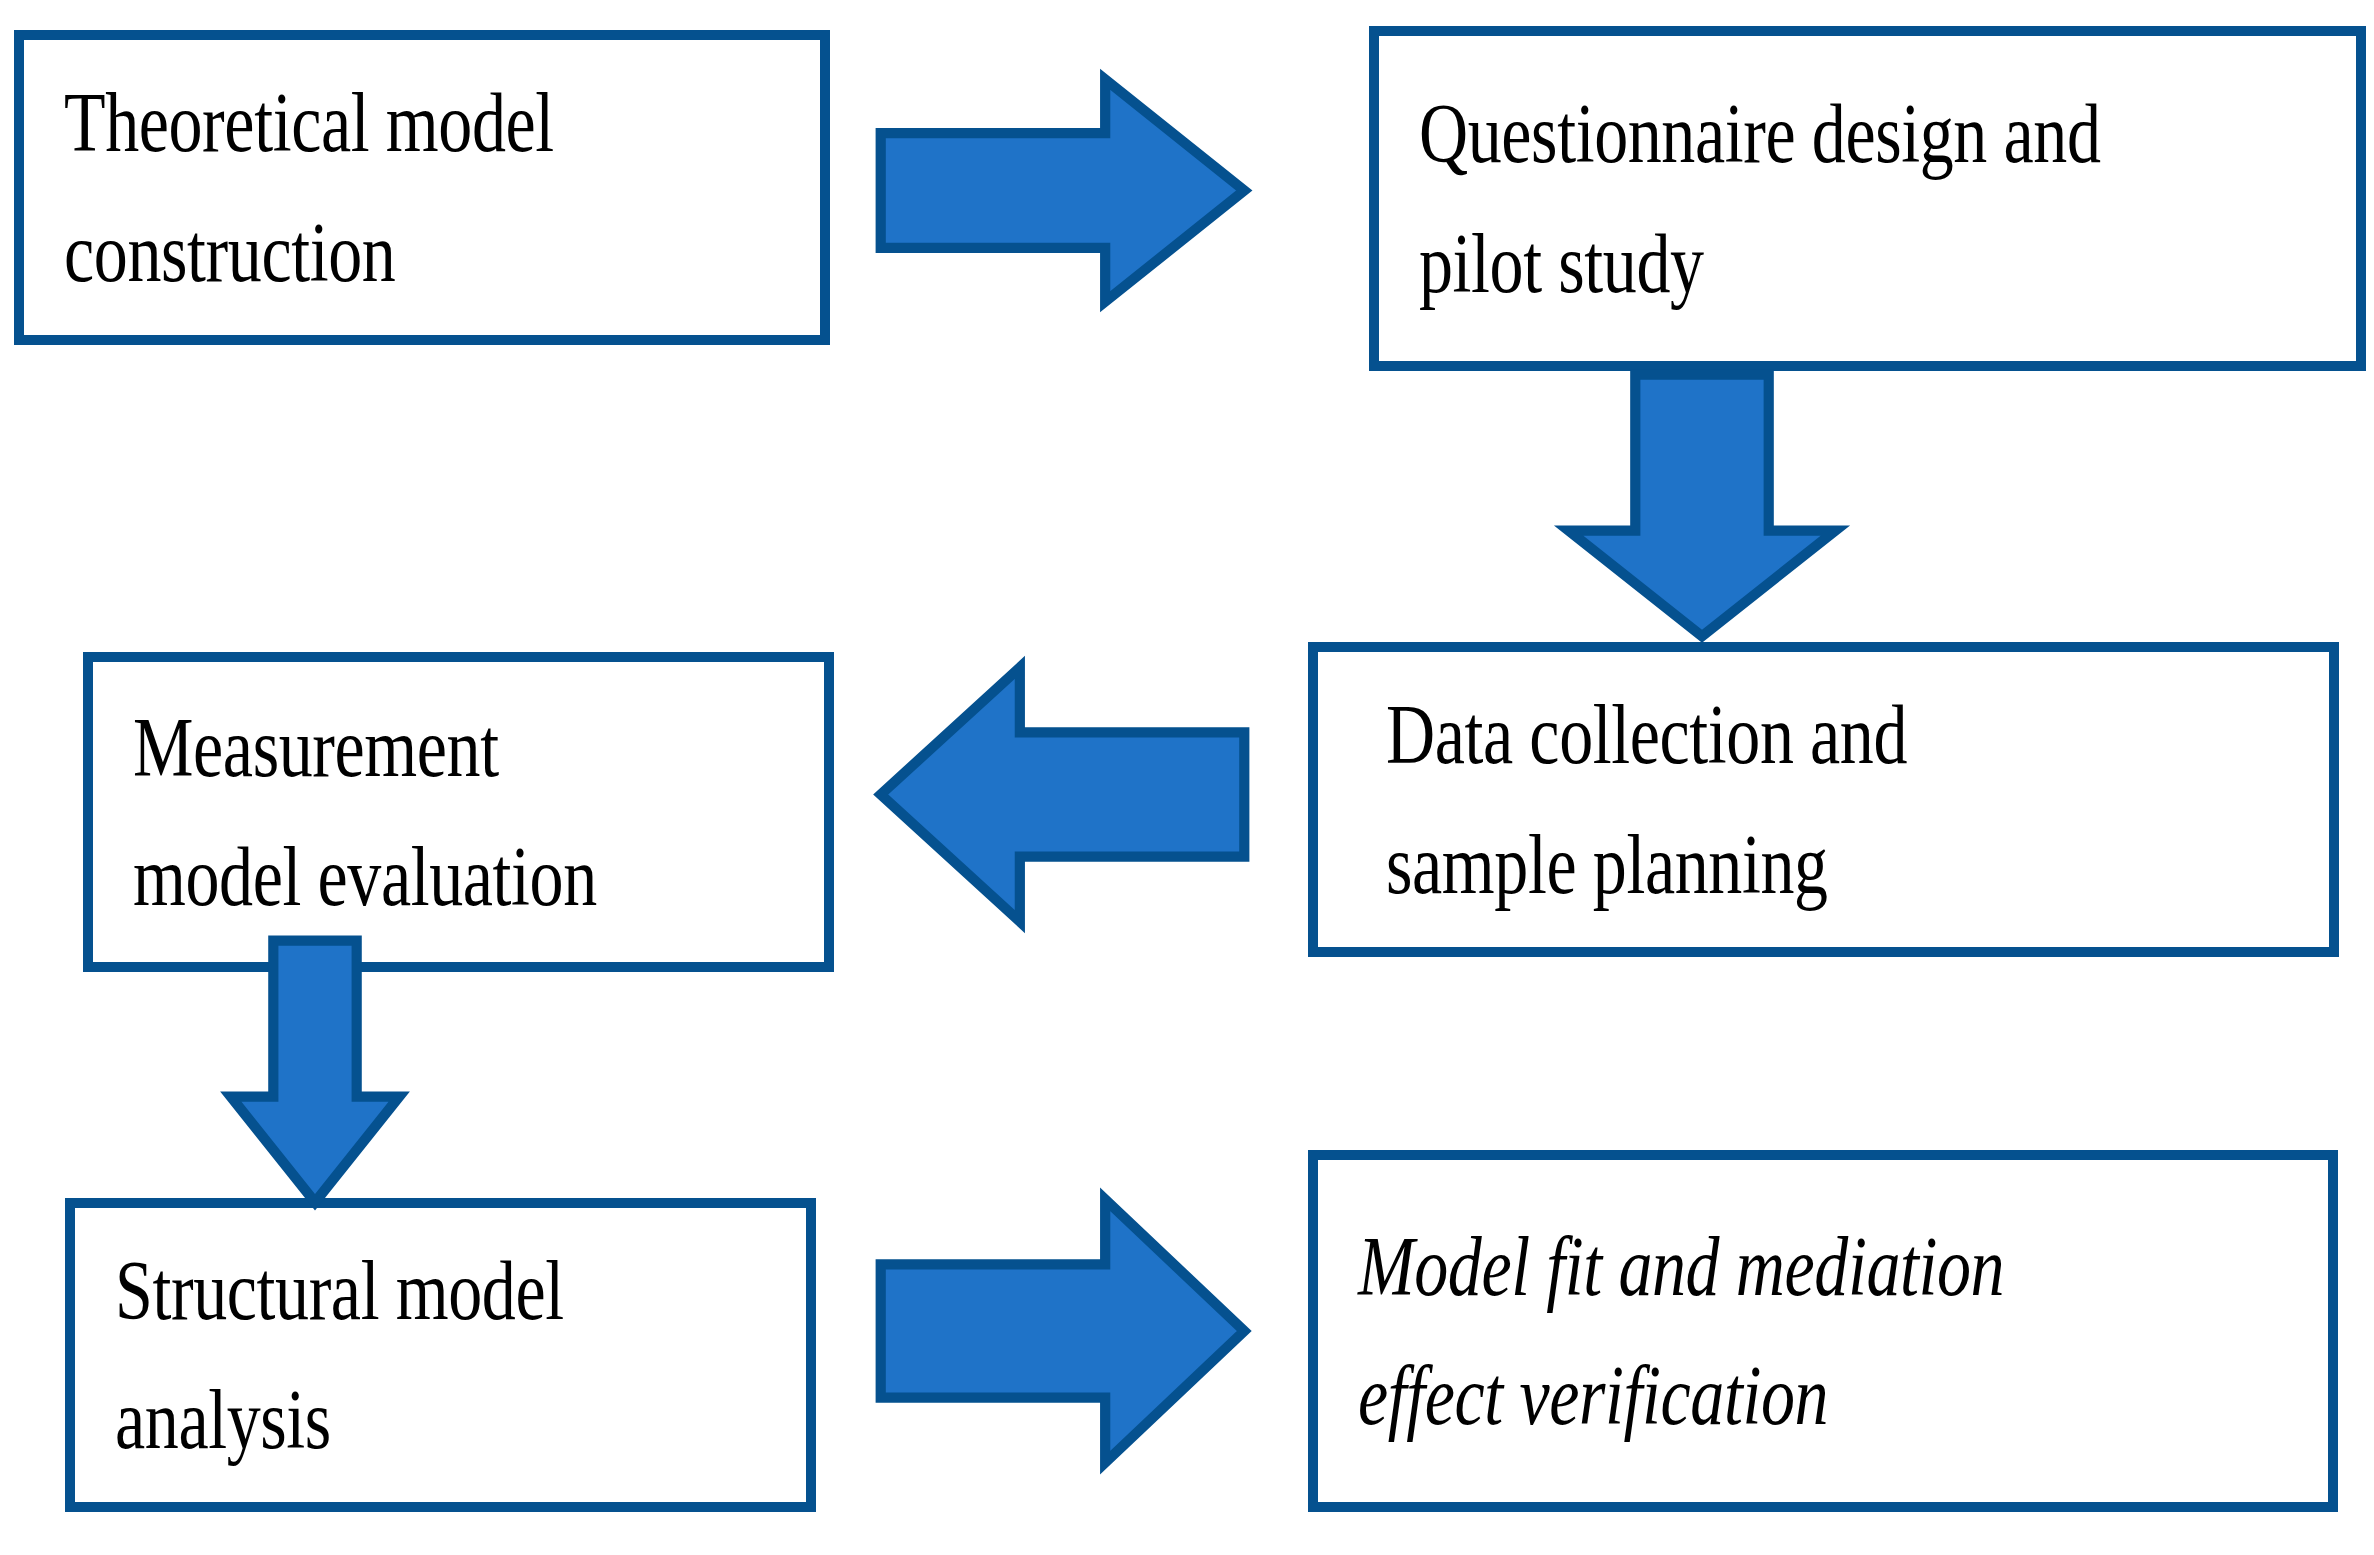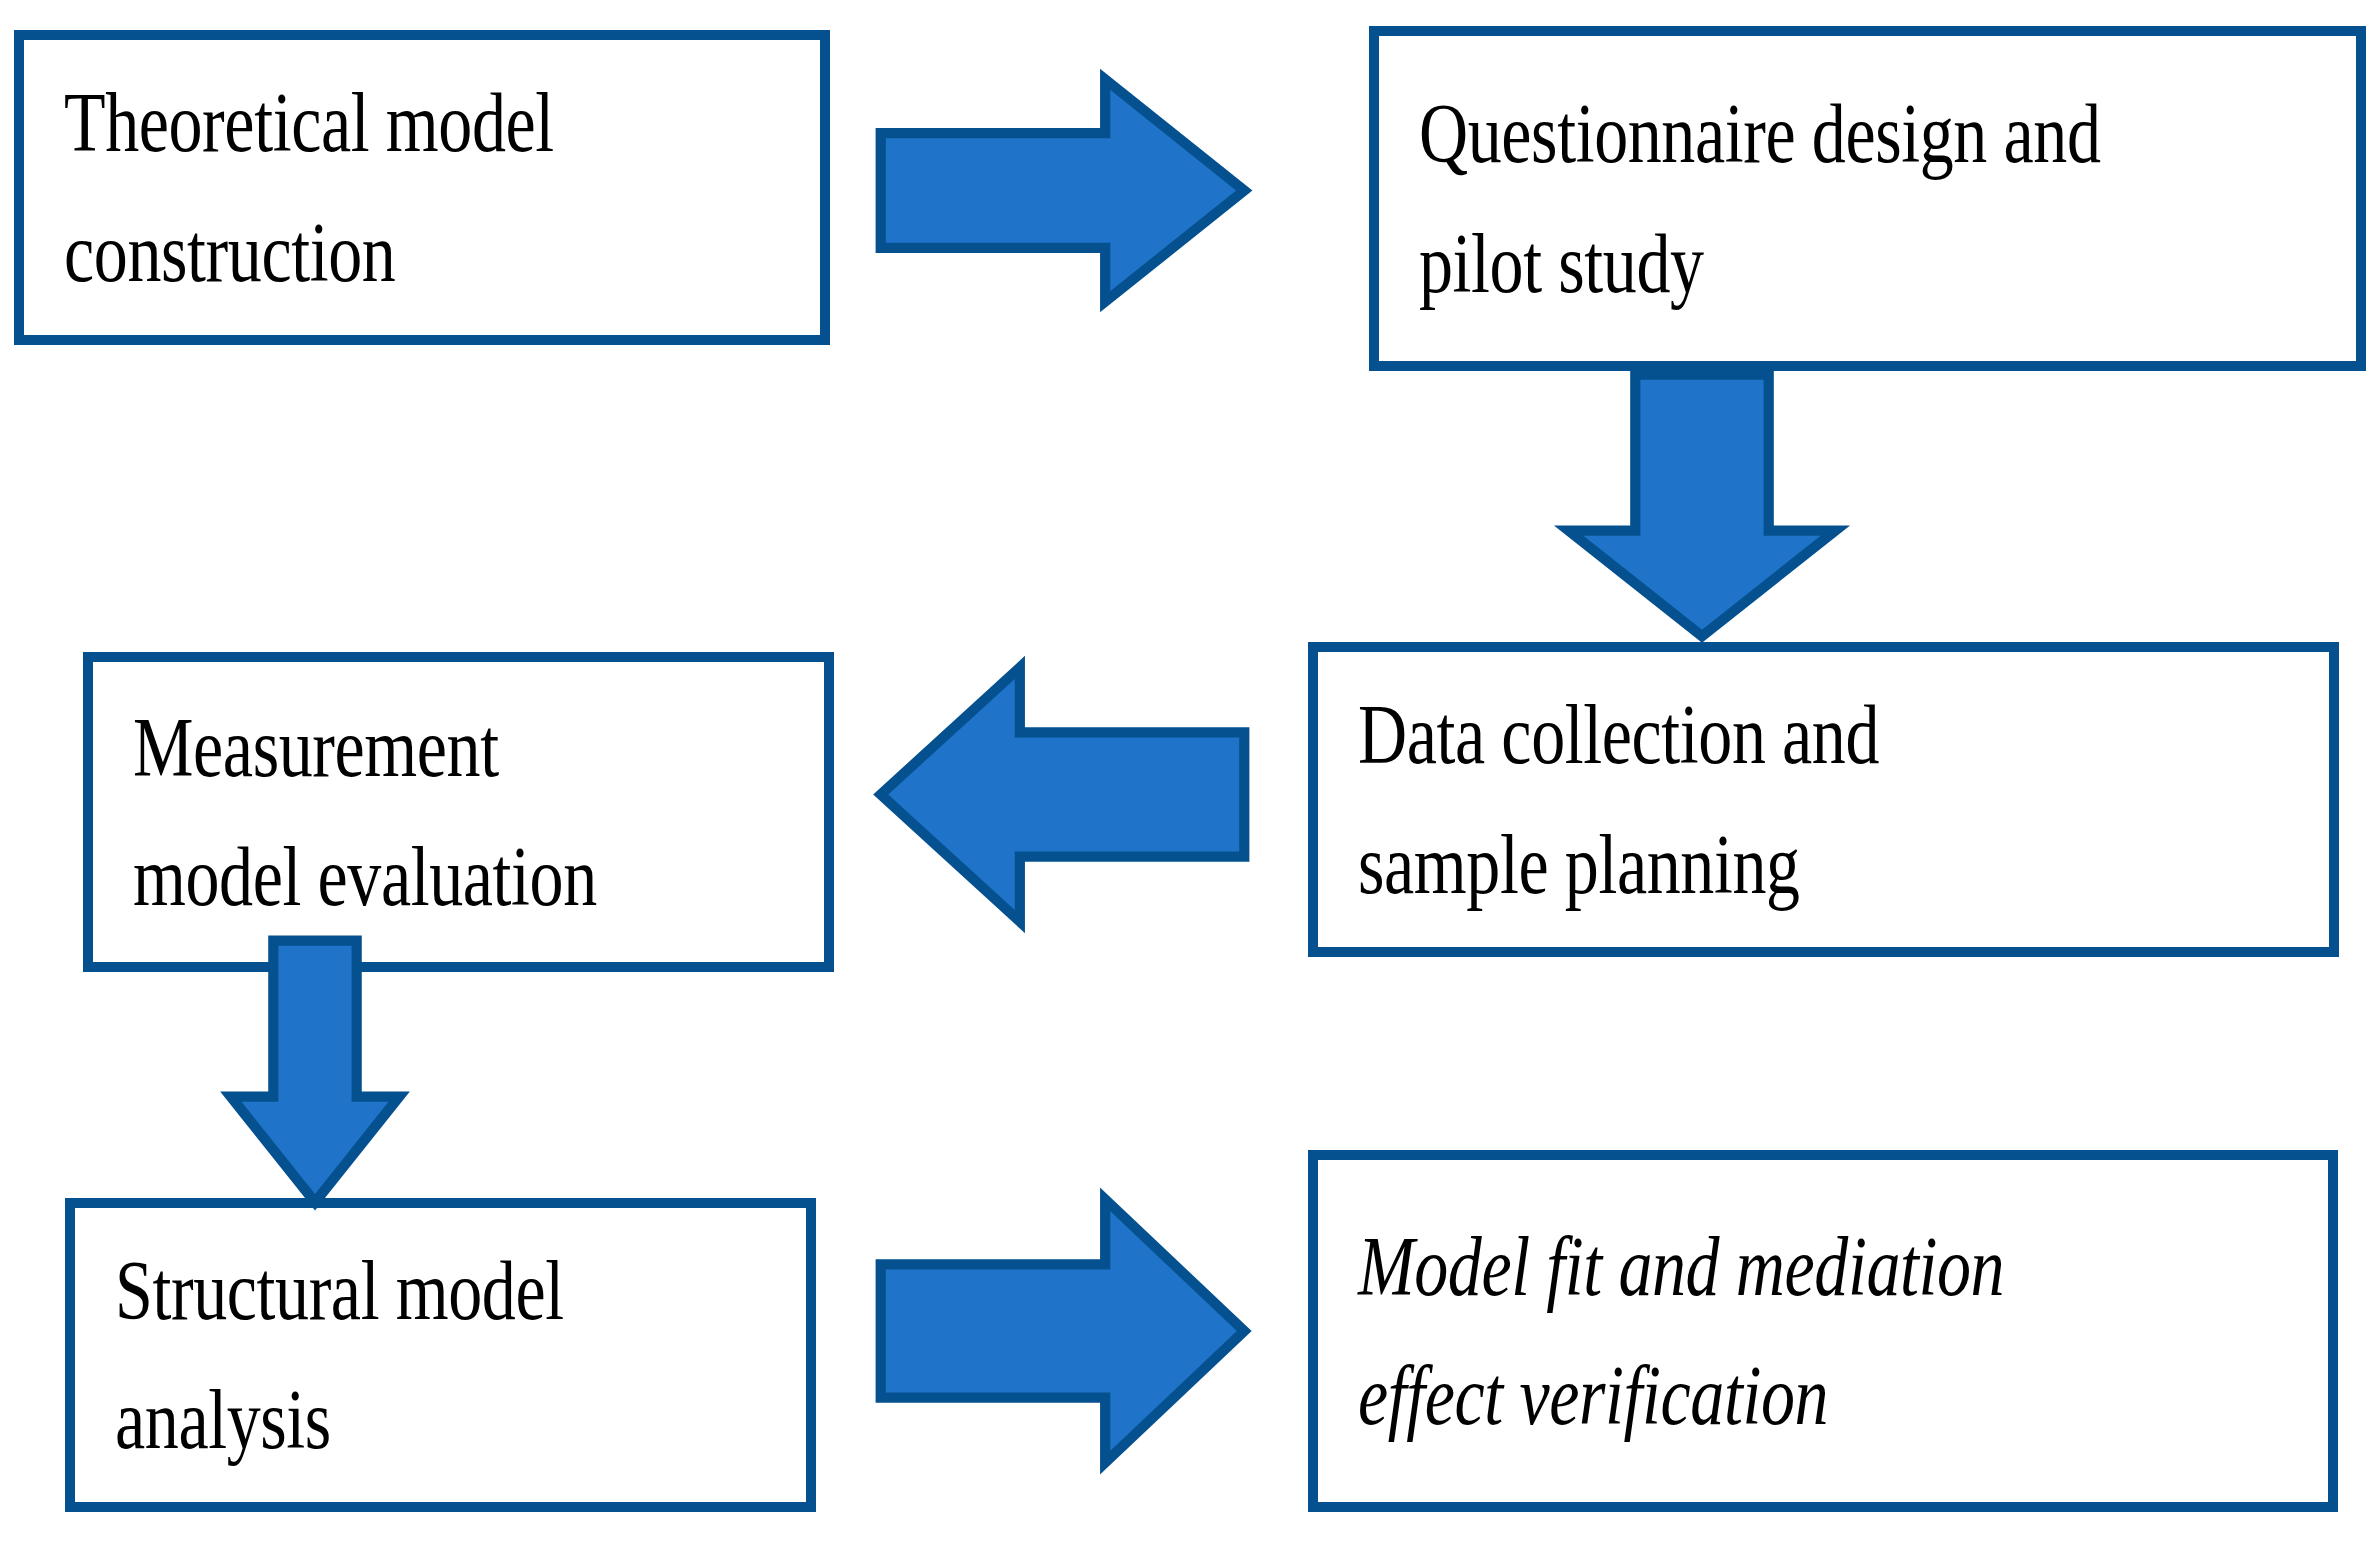--- a/index.html
+++ b/index.html
@@ -44,21 +44,21 @@
     display: block;
     width: 100%;
     height: 100%;
     overflow: visible;
   }
 
   
   #node-theoretical-model        { left: 14px;   top: 30px;   width: 816px;  height: 315px; }
   #node-questionnaire-design     { left: 1369px; top: 26px;   width: 997px; height: 345px; }
   #node-measurement-evaluation   { left: 83px;   top: 652px;  width: 751px;  height: 320px; }
-  #node-data-collection          { left: 1308px; top: 642px;  width: 1031px; height: 315px; }
+  #node-data-collection          { left: 1308px; top: 642px;  width: 1031px; height: 315px; padding-left: 28px; }
   #node-structural-analysis      { left: 65px;   top: 1198px; width: 751px;  height: 314px; }
   #node-model-fit                { left: 1308px; top: 1150px; width: 1030px; height: 362px; font-style: italic; }
 
   
   #arrow-theoretical-to-questionnaire { left: 877px;  top: 70px;   width: 371px;  height: 241px; }
   #arrow-questionnaire-to-data        { left: 1563px; top: 371px;  width: 278px;  height: 269px; }
   #arrow-data-to-measurement          { left: 877px;  top: 660px;  width: 371px;  height: 269px; }
   #arrow-measurement-to-structural    { left: 227px;  top: 937px; width: 176px;  height: 269px; }
   #arrow-structural-to-modelfit       { left: 877px;  top: 1192px; width: 371px;  height: 278px; }
 </style>

